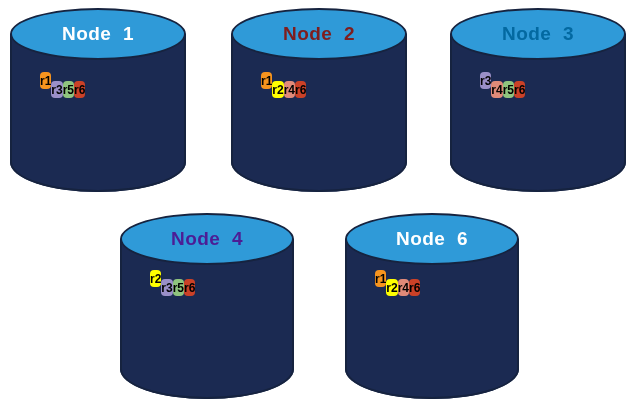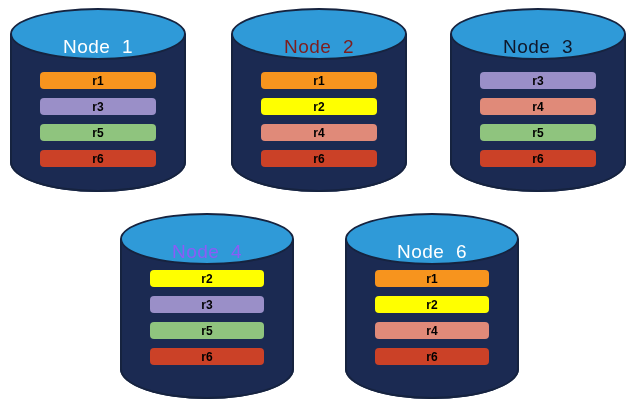--- a/index.html
+++ b/index.html
@@ -42,41 +42,41 @@
     width: 100%;
     height: 52px;
     background: #2f9ad8;
     border-radius: 50%;
     border: 2px solid #16233f;
     box-sizing: border-box;
   }
   .cyl-title {
     position: absolute;
     left: 0;
-    top: 13px;
+    top: 0;
     width: 100%;
     height: 52px;
     display: flex;
     align-items: center;
     justify-content: center;
     color: #ffffff;
     font-size: 19px;
-    font-weight: 400;
+    font-weight: 700;
     letter-spacing: 0.5px;
     white-space: pre;
     pointer-events: none;
   }
 
   .bars {
     position: absolute;
     left: 0;
     width: 100%;
     box-sizing: border-box;
     display: flex;
-    flex-direction: column;
+    flex-direction: row;
   }
   .bar {
     height: 17px;
     border-radius: 4px;
     display: flex;
     align-items: center;
     justify-content: center;
     color: #000000;
     font-size: 12px;
     font-weight: bold;
@@ -125,33 +125,33 @@
         <div class="bar" style="background: rgb(247, 148, 30);">r1</div>
         <div class="bar" style="background: rgb(255, 255, 0);">r2</div>
         <div class="bar" style="background: rgb(224, 138, 121);">r4</div>
         <div class="bar" style="background: rgb(203, 65, 39);">r6</div>
       </div>
   </div>
 
   <div class="node" id="node-3">
     <div class="cyl-body" style="background: rgb(27, 42, 82);"></div>
     <div class="cyl-top" style="background: rgb(47, 154, 216); border-color: rgb(22, 35, 63);"></div>
-    <div class="cyl-title" style="color: #0f172a;">Node  3</div>
+    <div class="cyl-title" style="color: #0369a1;">Node  3</div>
     <div class="bars">
         <div class="bar" style="background: rgb(154, 143, 200);">r3</div>
         <div class="bar" style="background: rgb(224, 138, 121);">r4</div>
         <div class="bar" style="background: rgb(143, 196, 126);">r5</div>
         <div class="bar" style="background: rgb(203, 65, 39);">r6</div>
       </div>
   </div>
 
   <div class="node" id="node-4">
     <div class="cyl-body" style="background: rgb(27, 42, 82);"></div>
     <div class="cyl-top" style="background: rgb(47, 154, 216); border-color: rgb(22, 35, 63);"></div>
-    <div class="cyl-title" style="color: #8b5cf6;">Node  4</div>
+    <div class="cyl-title" style="color: #4c1d95;">Node  4</div>
     <div class="bars">
         <div class="bar" style="background: rgb(255, 255, 0);">r2</div>
         <div class="bar" style="background: rgb(154, 143, 200);">r3</div>
         <div class="bar" style="background: rgb(143, 196, 126);">r5</div>
         <div class="bar" style="background: rgb(203, 65, 39);">r6</div>
       </div>
   </div>
 
   <div class="node" id="node-5">
     <div class="cyl-body" style="background: rgb(27, 42, 82);"></div>

